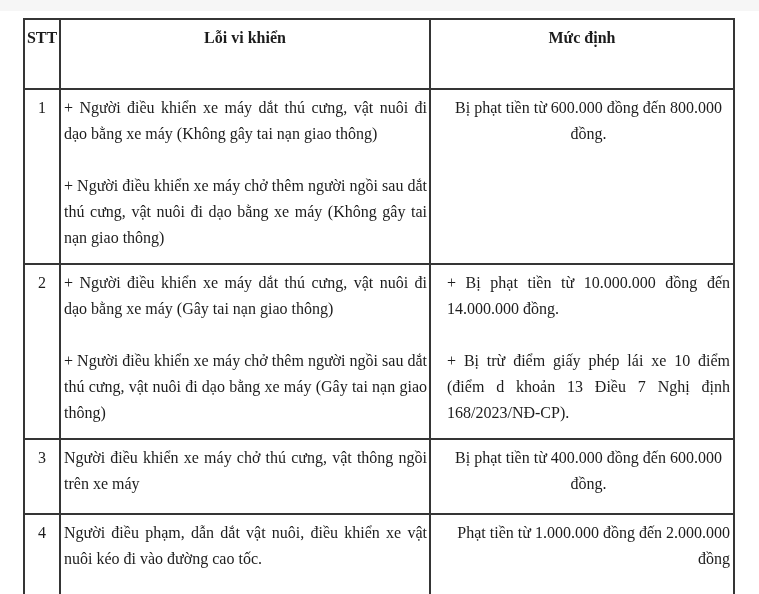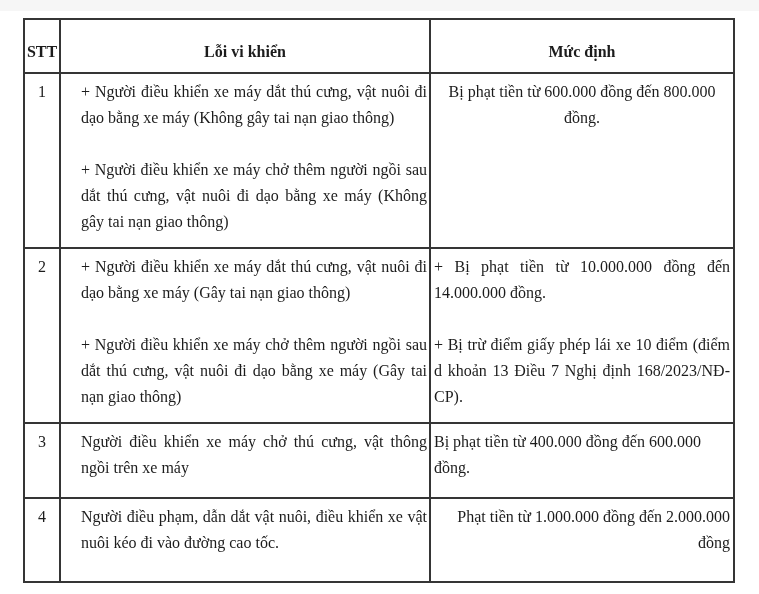--- a/index.html
+++ b/index.html
@@ -30,37 +30,37 @@
   .fines th, .fines td {
     border: 2px solid #353535;
     vertical-align: top;
     font-size: 16px;
     line-height: 26px;
     background: #ffffff;
   }
   .fines th {
     font-weight: bold;
     text-align: center;
-    padding-top: 19px;
-    height: 54px;
+    padding-top: 5px;
+    height: 70px;
   }
   .col-stt { width: 36px; }
   .col-violation { width: 370px; }
   .col-penalty { width: 304px; }
 
   td.stt {
     text-align: center;
     padding-top: 5px;
   }
   td.violation {
     text-align: justify;
-    padding: 5px 2px 0 20px;
+    padding: 5px 2px 0 3px;
   }
   td.penalty {
-    padding: 5px 3px 0 3px;
+    padding: 5px 3px 0 16px;
     border-radius: 23px;
   }
   td p { min-height: 26px; }
 
   tr.row-1 { height: 175px; }
   tr.row-2 { height: 175px; }
   tr.row-3 { height: 75px; }
   tr.row-4 { height: 84px; }
 </style>
 </head>
@@ -107,21 +107,21 @@
             <p>&nbsp;</p>
             <p>+ Bị trừ điểm giấy phép lái xe 10 điểm (điểm d khoản 13 Điều 7 Nghị định 168/2023/NĐ-CP).</p>
           </td>
     </tr>
 
     <tr class="row-3">
       <td class="stt">3</td>
       <td class="violation">
             <p>Người điều khiển xe máy chở thú cưng, vật thông ngồi trên xe máy</p>
           </td>
-      <td class="penalty" style="text-align: left;">
+      <td class="penalty" style="text-align: center;">
             <p>Bị phạt tiền từ 400.000 đồng đến 600.000 đồng.</p>
           </td>
     </tr>
 
     <tr class="row-4">
       <td class="stt">4</td>
       <td class="violation">
             <p>Người điều phạm, dẫn dắt vật nuôi, điều khiển xe vật nuôi kéo đi vào đường cao tốc.</p>
           </td>
       <td class="penalty" style="text-align: right;">

